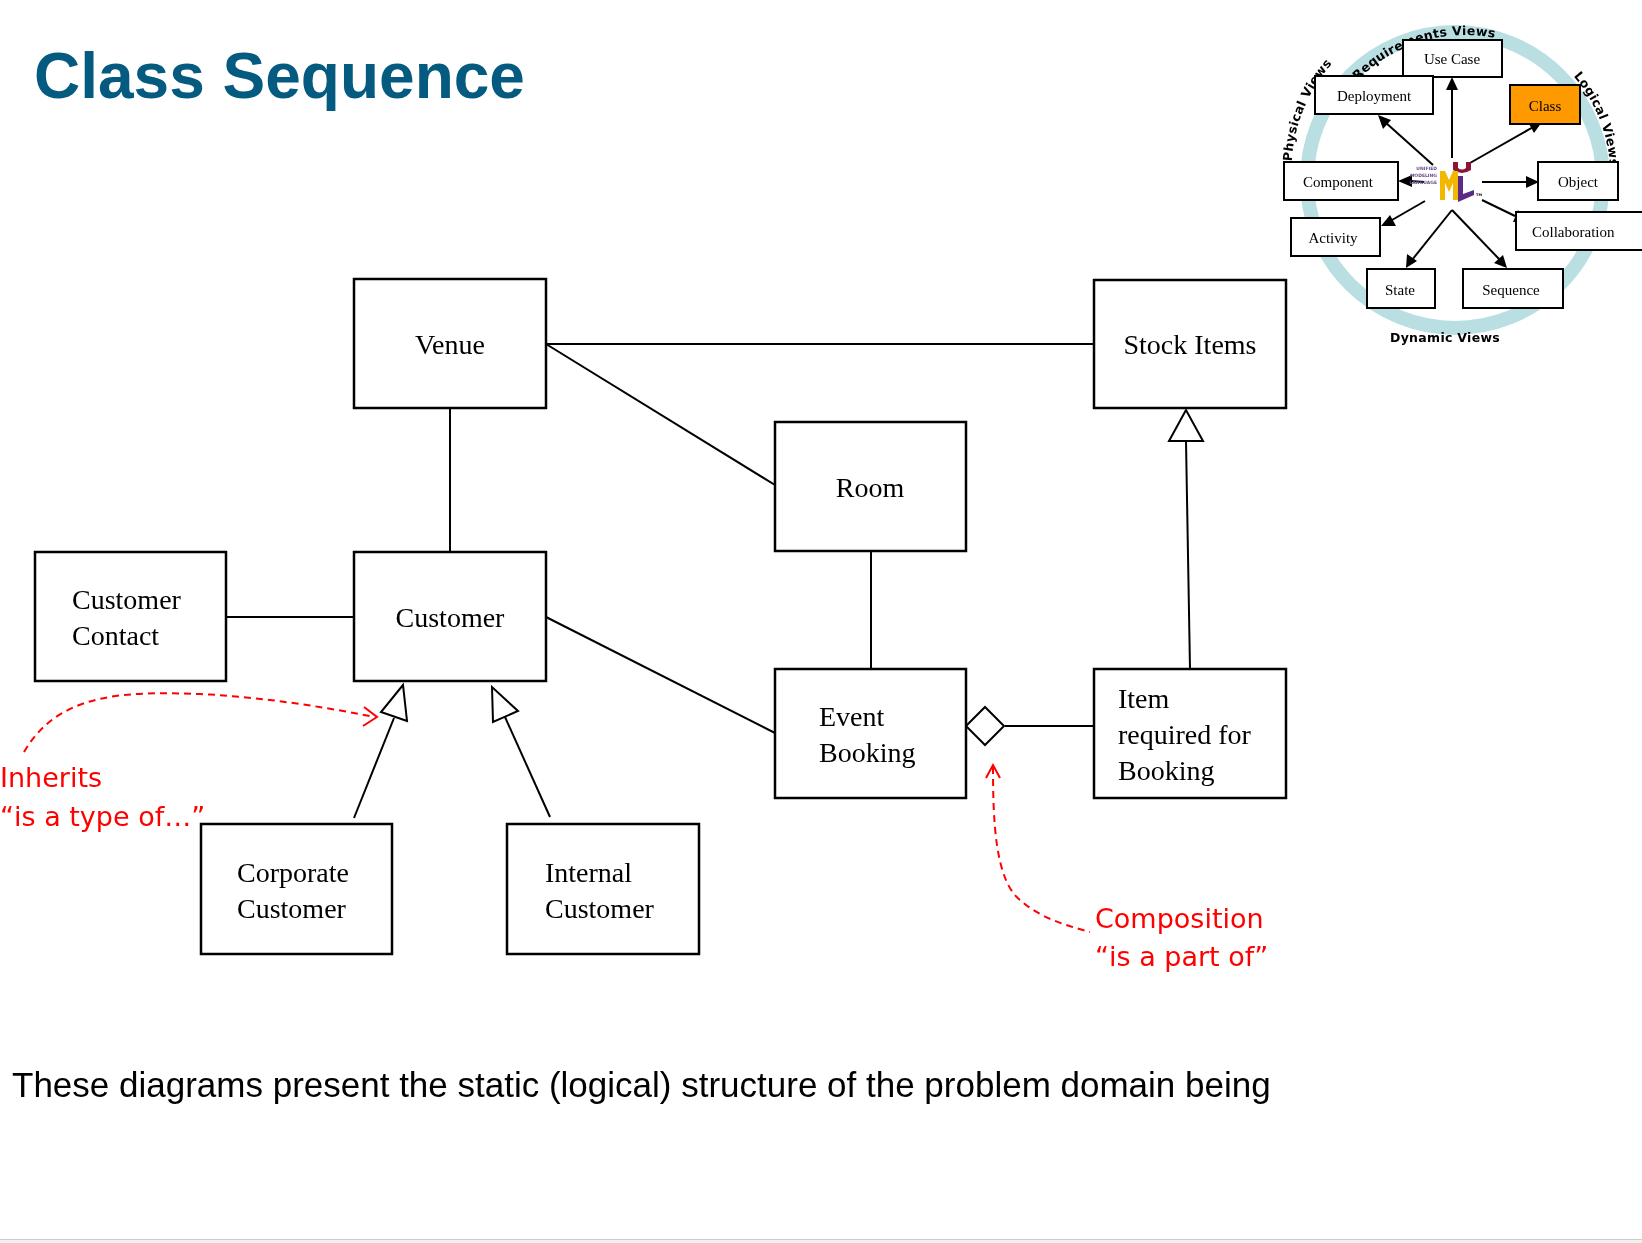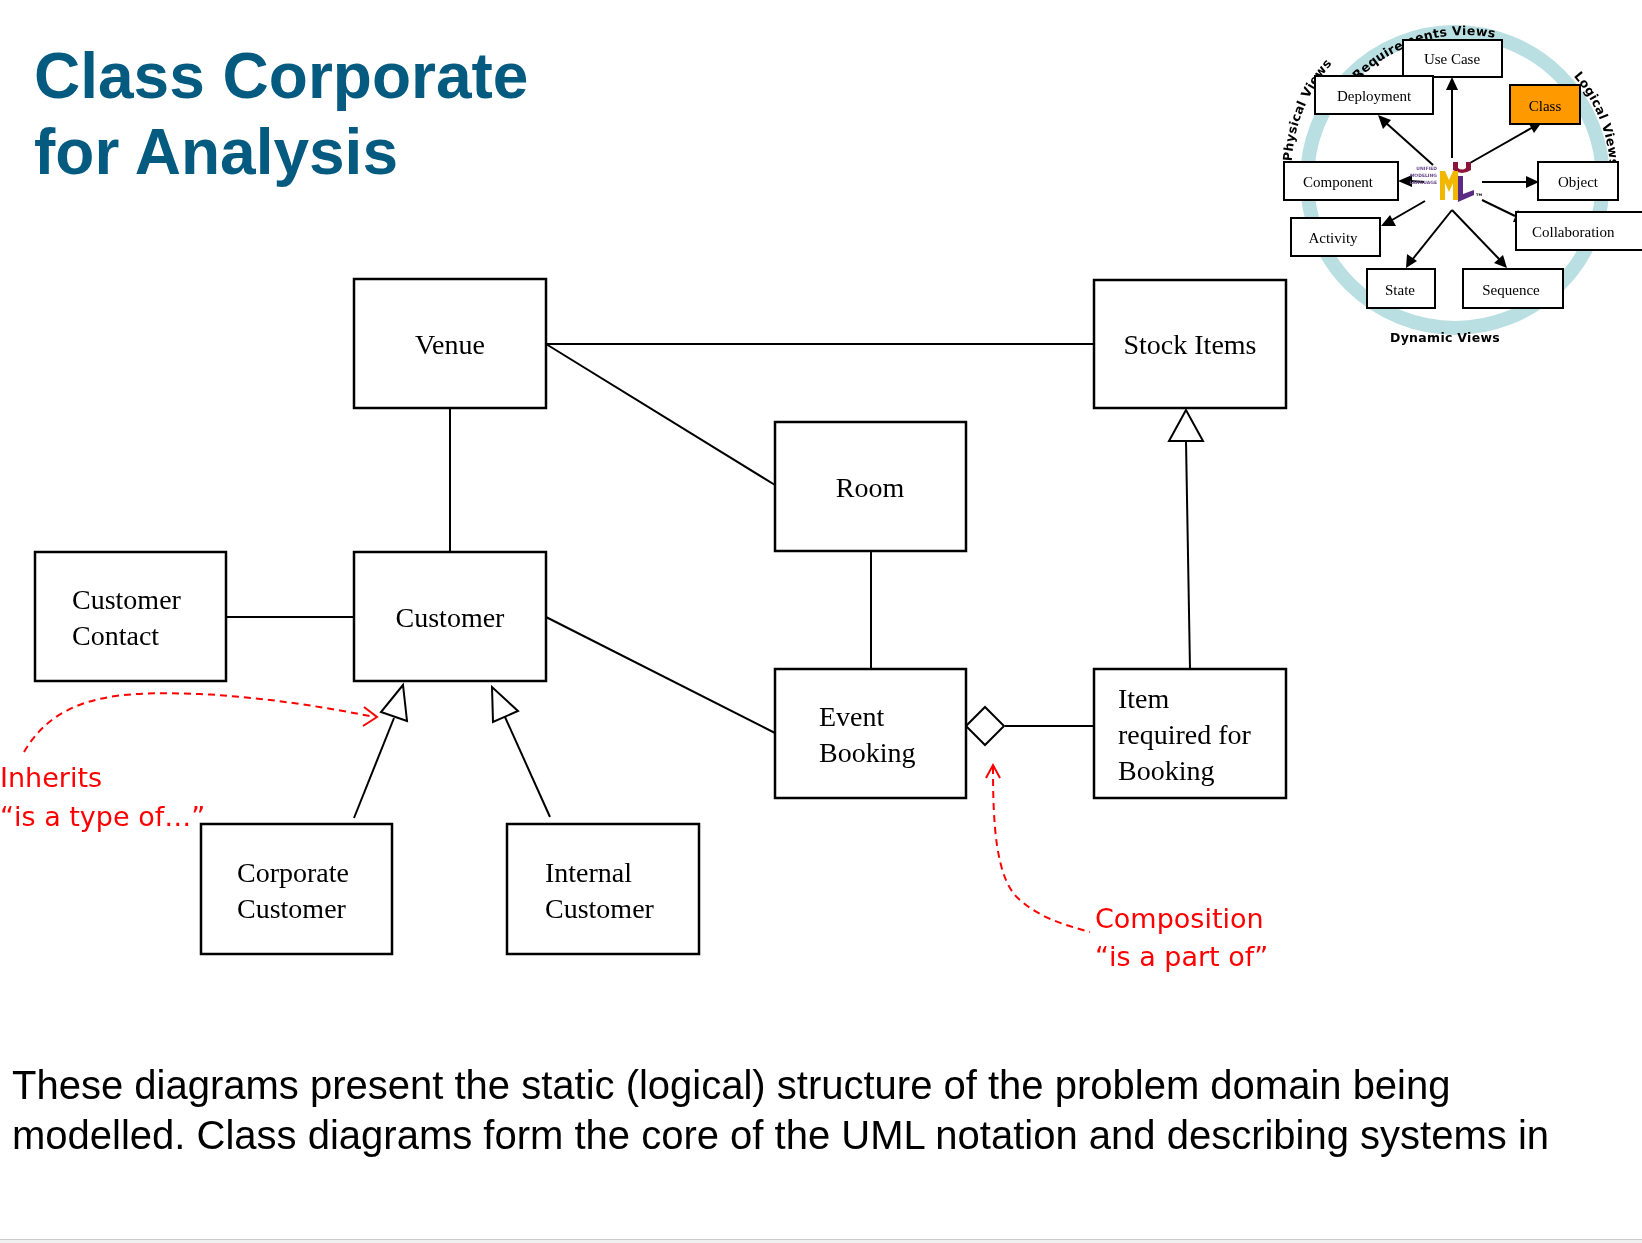--- a/index.html
+++ b/index.html
@@ -9,21 +9,21 @@
     font-family: "Liberation Sans", sans-serif;
   }
   .title {
     position: absolute; left: 34px; top: 38px; margin: 0;
     font-family: "Liberation Sans", sans-serif; font-weight: bold;
     font-size: 64px; line-height: 76px; color: #055a80;
   }
   .title span { display: block; }
   .body-text {
     position: absolute; left: 12px; top: 1060px; width: 1620px; margin: 0;
-    font-family: "Liberation Sans", sans-serif; font-size: 40px; line-height: 50px; color: #000;
+    font-family: "Liberation Sans", sans-serif; font-size: 35px; line-height: 50px; color: #000;
   }
   .body-text span { display: block; white-space: nowrap; }
   .bottom-strip {
     position: absolute; left: 0; top: 1239px; width: 1642px; height: 4px;
     background: #f0f0f0; border-top: 1px solid #cccccc;
   }
   svg { position: absolute; left: 0; top: 0; }
   .cls-box { fill: #ffffff; stroke: #000; stroke-width: 2.5; }
   .cls-text { font-family: "Liberation Serif", serif; font-size: 28px; fill: #000; }
   .assoc { stroke: #000; stroke-width: 2; fill: none; }
@@ -33,22 +33,21 @@
   .wheel-box { fill: #ffffff; stroke: #000; stroke-width: 2; }
   .wheel-text { font-family: "Liberation Serif", serif; font-size: 15px; fill: #000; }
   .wheel-arrow { stroke: #000; stroke-width: 2; fill: none; }
   .ring-label { font-family: "DejaVu Sans", sans-serif; font-size: 12.5px; font-weight: bold; fill: #000; letter-spacing: 0.3px; }
   .uml-small { font-family: "DejaVu Sans", sans-serif; font-size: 4.5px; font-weight: bold; fill: #6c4c8c; }
 </style>
 </head>
 <body>
 
 <h1 class="title">
-  <span>Class Corporate</span>
-  <span>for Analysis</span>
+  <span>Class Sequence</span>
 </h1>
 
 <svg width="1642" height="1243" viewBox="0 0 1642 1243">
   <defs>
     <path id="ring-top" d="M 1330 120 A 150 150 0 0 1 1540 55"></path>
     <path id="ring-right" d="M 1568 70 A 150 150 0 0 1 1610 175"></path>
     <path id="ring-left" d="M 1292 158 A 160 160 0 0 1 1330 66"></path>
     <path id="ring-bottom" d="M 1380 335 A 150 150 0 0 0 1530 335"></path>
   </defs>
 
@@ -200,16 +199,15 @@
     </g>
     <g>
       <rect class="wheel-box" x="1463" y="269" width="100" height="39"></rect>
       <text class="wheel-text" x="1511" y="295" text-anchor="middle">Sequence</text>
     </g>
   </g>
 </svg>
 
 <div class="body-text">
   <span>These diagrams present the static (logical) structure of the problem domain being</span>
-  <span>modelled. Class diagrams form the core of the UML notation and describing systems in</span>
 </div>
 
 <div class="bottom-strip"></div>
 
 </body></html>

